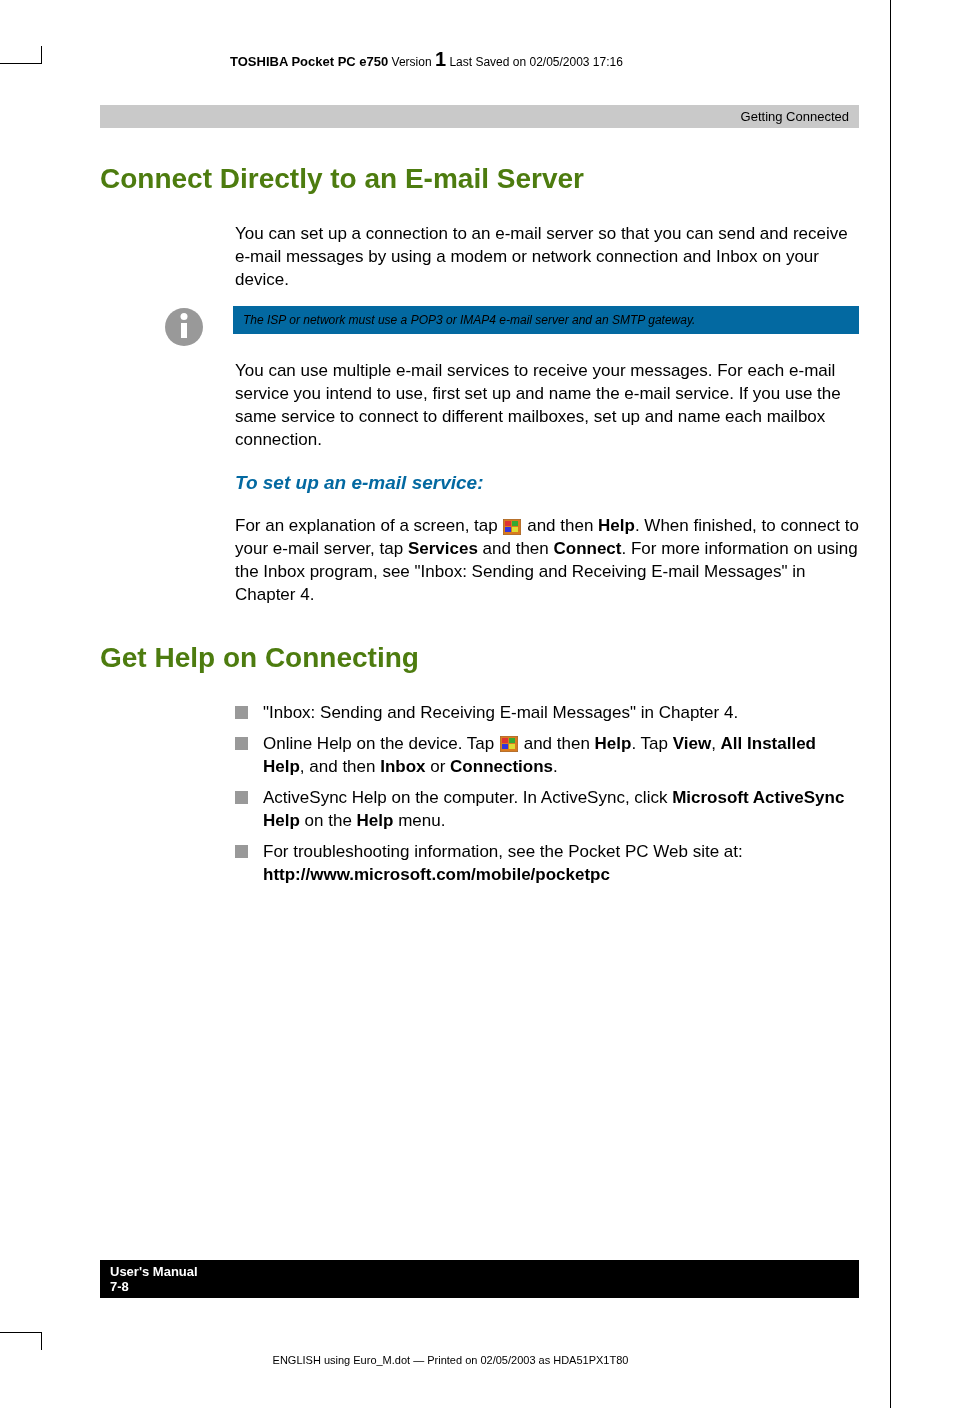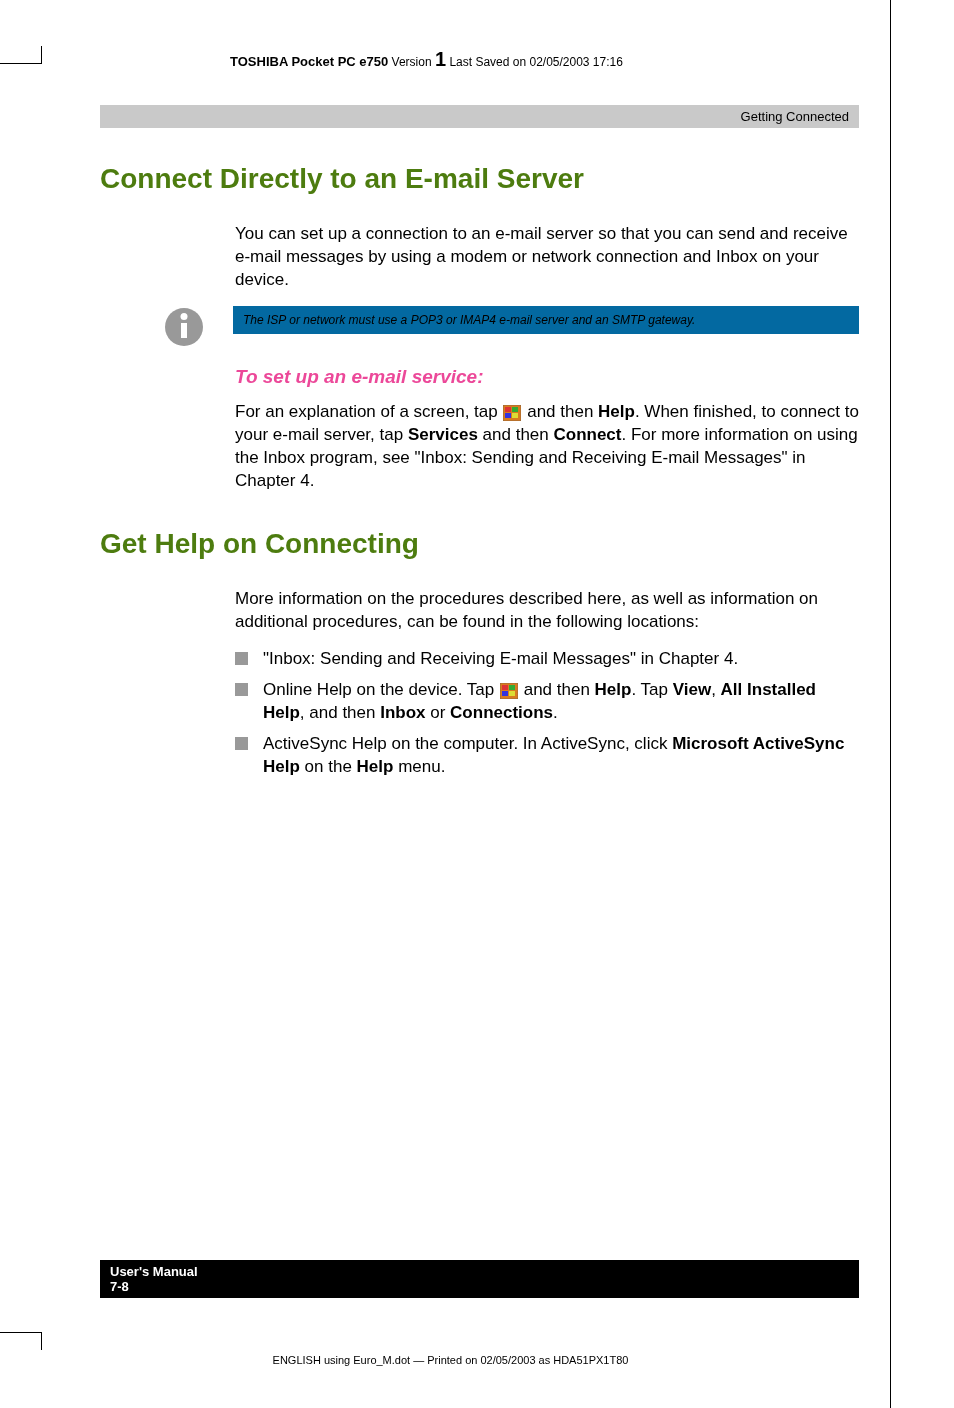--- a/index.html
+++ b/index.html
@@ -140,26 +140,26 @@
     }
     .callout-box {
       background: #0369a1;
       font-style: italic;
       padding: 6px 10px;
       font-size: 12px;
       line-height: 1.35;
       flex: 1;
     }
     h2 {
-      color: #ec4899;
+      color: #0369a1;
       font-size: 19px;
       font-style: italic;
       font-weight: bold;
       margin-top: 18px;
-      margin-bottom: 12px;
+      margin-bottom: 20px;
     }
     ul {
       list-style: none;
     }
     ul li {
       position: relative;
       padding-left: 28px;
       margin-bottom: 8px;
       font-size: 17px;
       line-height: 1.35;
@@ -238,54 +238,57 @@
     <div class="body-text">
       <p class="para">You can set up a connection to an e-mail server so that you can send and receive e-mail messages by using a modem or network connection and Inbox on your device.</p>
     </div>
 
     <div class="callout-row">
       <div class="info-icon"></div>
       <div class="callout-box">The ISP or network must use a POP3 or IMAP4 e-mail server and an SMTP gateway.</div>
     </div>
 
     <div class="body-text">
+      <p class="para">You can use multiple e-mail services to receive your messages. For each e-mail service you intend to use, first set up and name the e-mail service. If you use the same service to connect to different mailboxes, set up and name each mailbox connection.</p>
 
       <h2>To set up an e-mail service:</h2>
 
 
       <p class="para">
         <span>For an explanation of a screen, tap </span><span class="start-icon"><svg width="18" height="16" viewBox="0 0 18 16">
               <rect x="0" y="0" width="18" height="16" fill="#d97b1f" stroke="#555" stroke-width="0.5"></rect>
               <rect x="2" y="2" width="6" height="5" fill="#d33"></rect>
               <rect x="9" y="2" width="6" height="5" fill="#3a3"></rect>
               <rect x="2" y="8" width="6" height="5" fill="#33d"></rect>
               <rect x="9" y="8" width="6" height="5" fill="#dd3"></rect>
             </svg></span><span> and then </span><span class="bold-inline">Help</span><span>. When finished, to connect to your e-mail server, tap </span><span class="bold-inline">Services</span><span> and then </span><span class="bold-inline">Connect</span><span>. For more information on using the Inbox program, see "Inbox: Sending and Receiving E-mail Messages" in Chapter 4.</span>
       </p>
     </div>
 
     <h1>Get Help on Connecting</h1>
 
     <div class="body-text">
-      <p class="para">More information on the procedures described here, as well as information on additional procedures, can be found in the following locations:</p>
 
       <ul>
         <li>"Inbox: Sending and Receiving E-mail Messages" in Chapter 4.</li>
         <li>
           <span>Online Help on the device. Tap </span><span class="start-icon"><svg width="18" height="16" viewBox="0 0 18 16">
                 <rect x="0" y="0" width="18" height="16" fill="#d97b1f" stroke="#555" stroke-width="0.5"></rect>
                 <rect x="2" y="2" width="6" height="5" fill="#d33"></rect>
                 <rect x="9" y="2" width="6" height="5" fill="#3a3"></rect>
                 <rect x="2" y="8" width="6" height="5" fill="#33d"></rect>
                 <rect x="9" y="8" width="6" height="5" fill="#dd3"></rect>
               </svg></span><span> and then </span><span class="bold-inline">Help</span><span>. Tap </span><span class="bold-inline">View</span><span>, </span><span class="bold-inline">All Installed Help</span><span>, and then </span><span class="bold-inline">Inbox</span><span> or </span><span class="bold-inline">Connections</span><span>.</span>
         </li>
         <li>
           <span>ActiveSync Help on the computer. In ActiveSync, click </span><span class="bold-inline">Microsoft ActiveSync Help</span><span> on the </span><span class="bold-inline">Help</span><span> menu.</span>
         </li>
+        <li>
+          <span>For troubleshooting information, see the Pocket PC Web site at: </span><span class="bold-inline">http://www.microsoft.com/mobile/pocketpc</span>
+        </li>
       </ul>
     </div>
 
   </div>
 
   <div class="footer-bar">
     <span class="left">User's Manual</span>
     <span class="right">7-8</span>
   </div>
 

